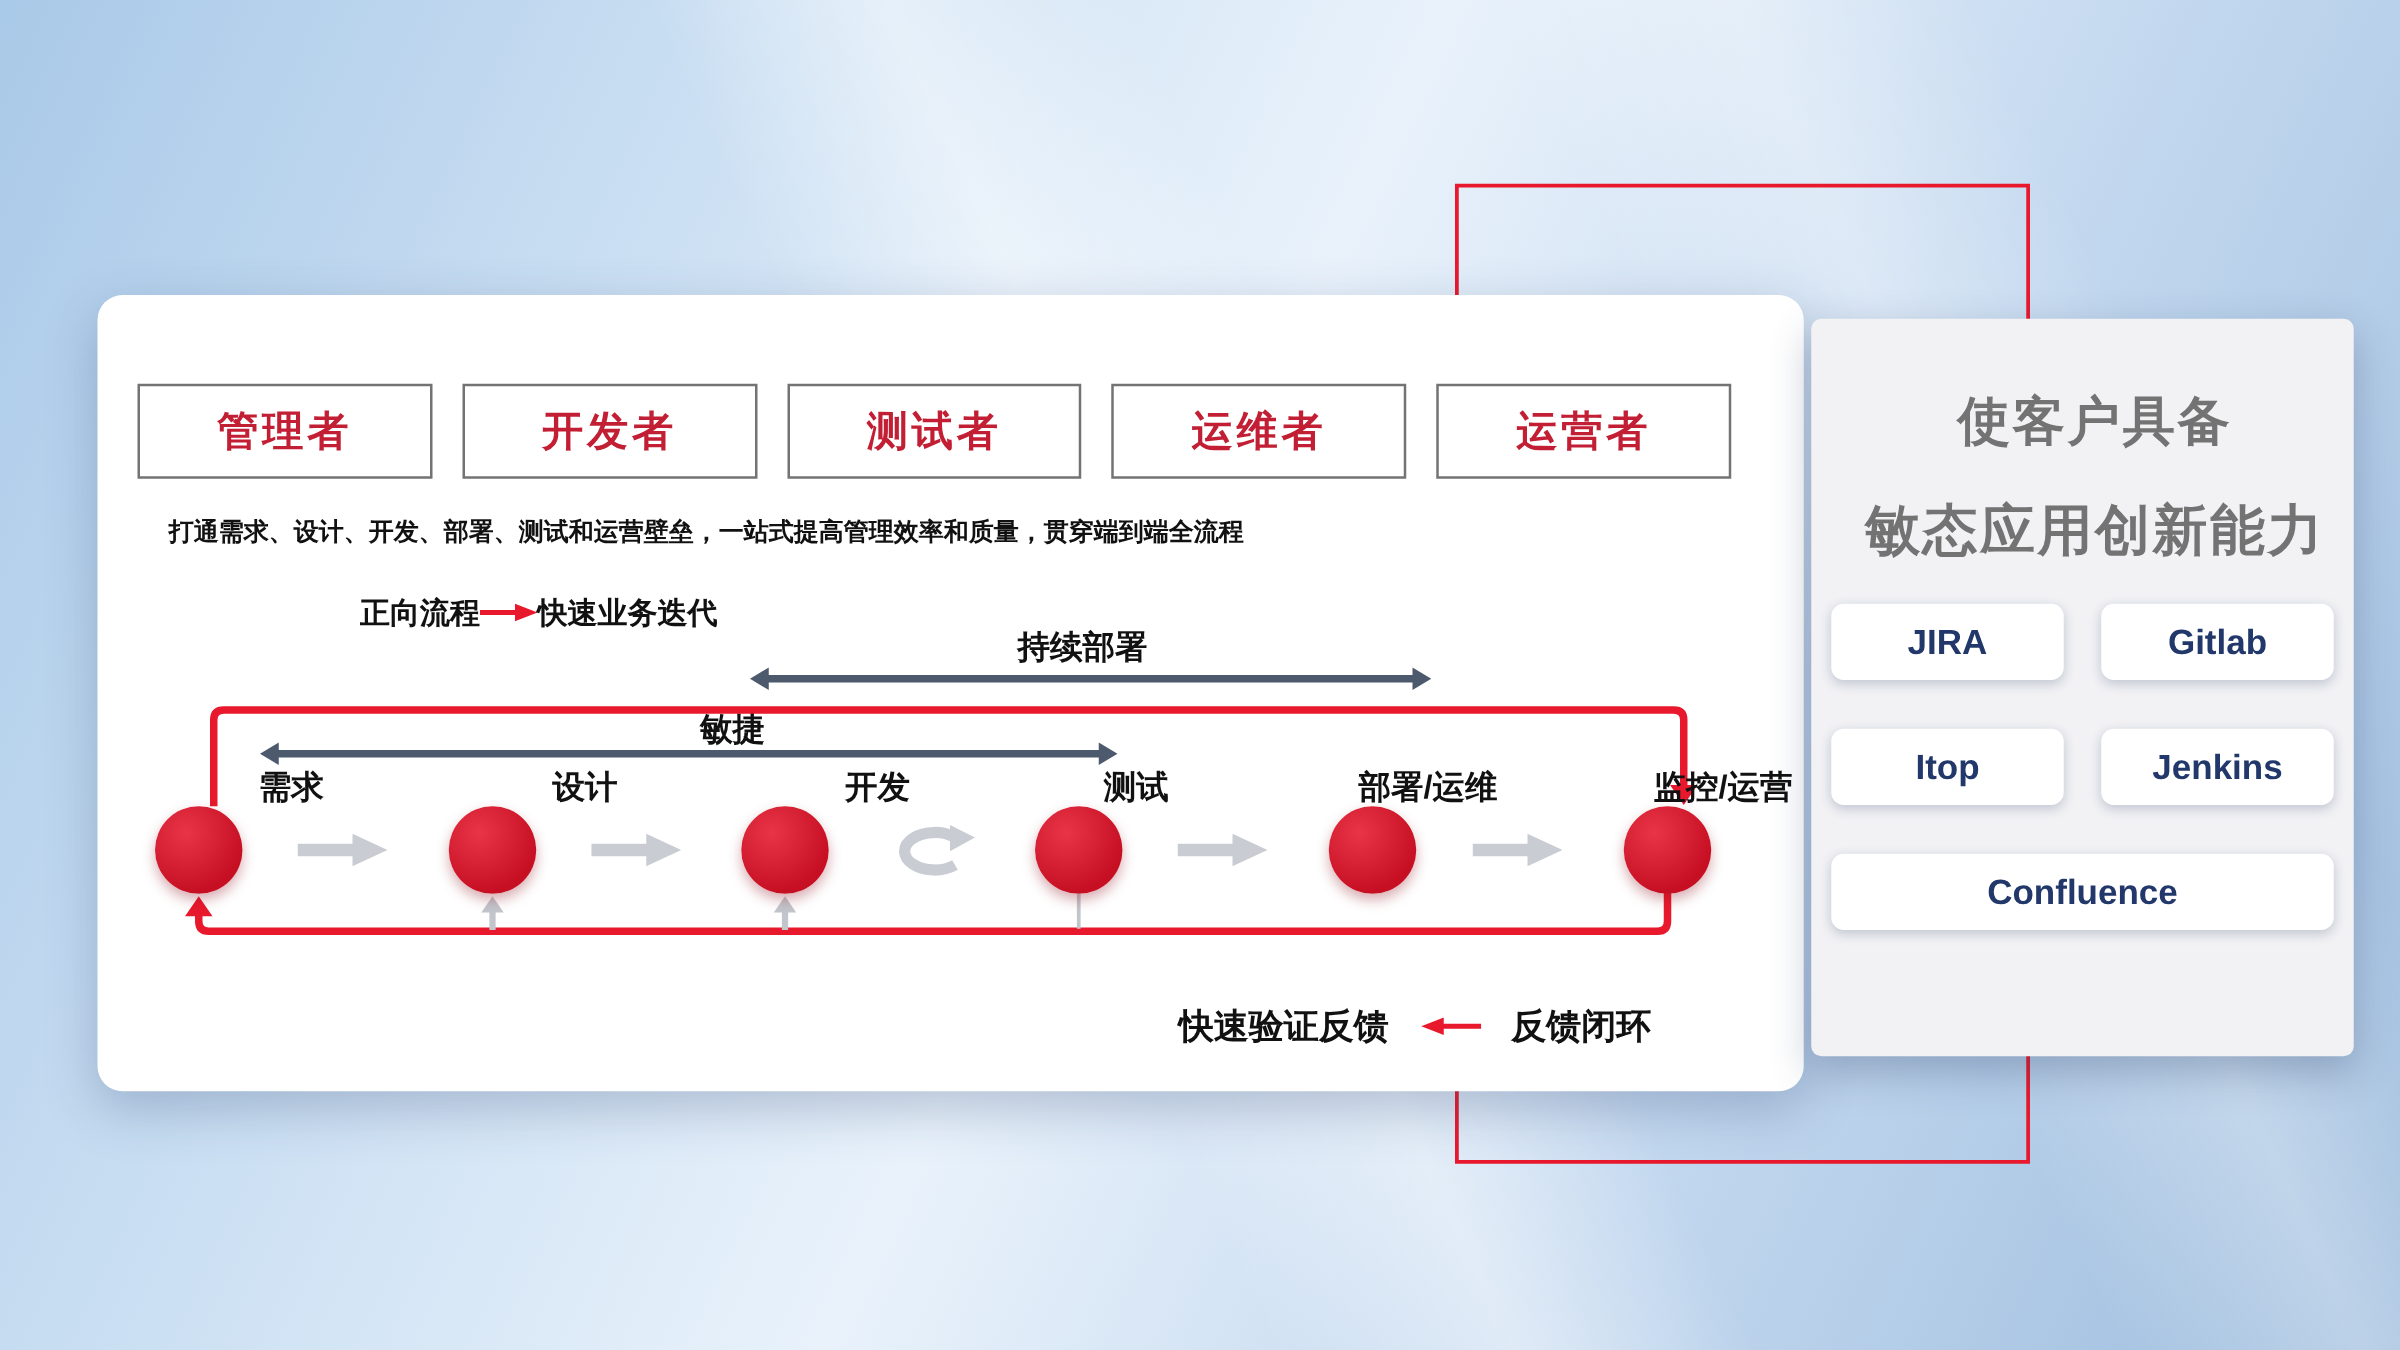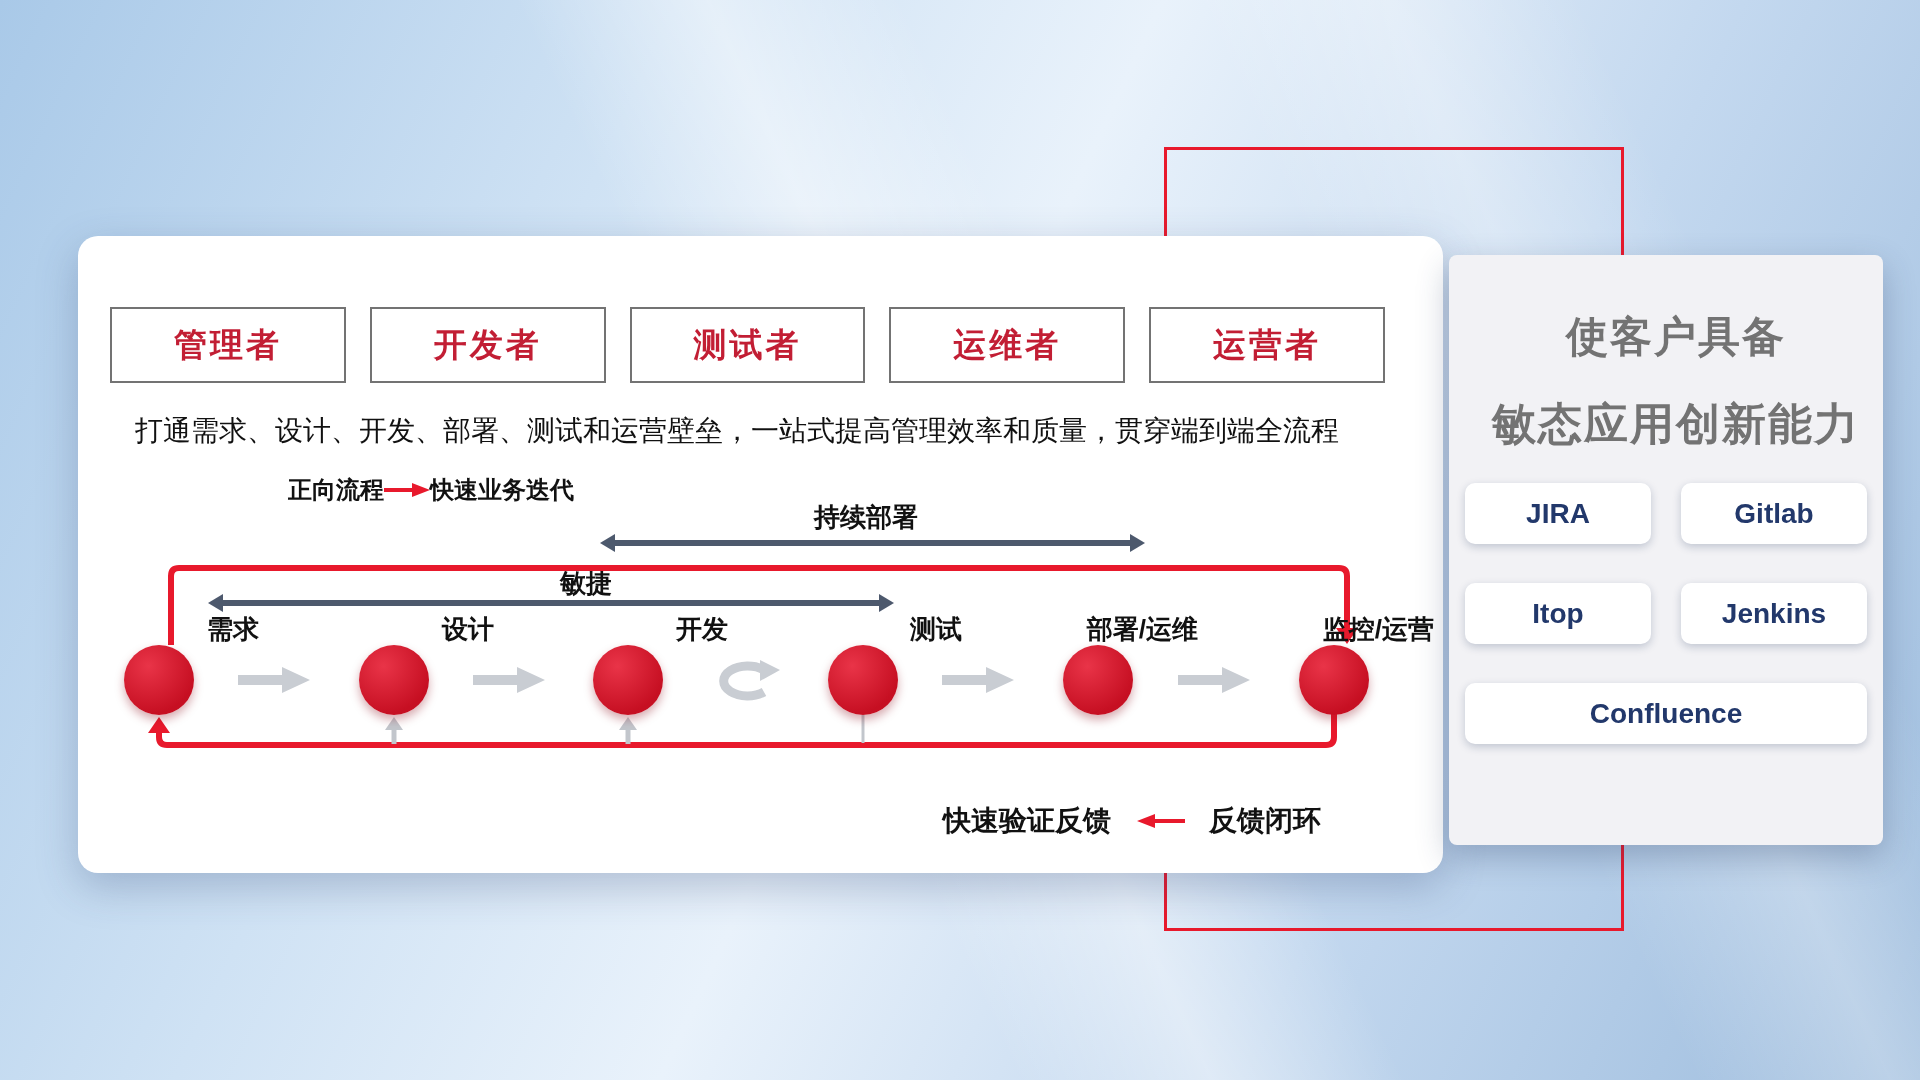--- a/index.html
+++ b/index.html
@@ -36,21 +36,21 @@
   .role-box {
     flex:1; border:2px solid #737373; background:#fff;
     display:flex; align-items:center; justify-content:center;
   }
   .role-box span {
     color:#c21e34; font-size:33px; font-weight:700; letter-spacing:3px;
   }
 
   .desc {
     position:absolute; left:57px; top:176px; width:1280px;
-    color:#111; font-size:28px; font-weight:400;
+    color:#111; font-size:20px; font-weight:700;
   }
 
   .legend-forward {
     position:absolute; left:210px; top:238px;
     display:flex; align-items:center; 
     color:#111; font-size:24px; font-weight:700;
   }
 
   .cd-label {
     position:absolute; left:708px; top:264px; width:160px; text-align:center;
@@ -173,21 +173,21 @@
       <polygon points="307,494 325,494 316,481" fill="#c2c6cc"></polygon>
       <line x1="550" y1="508" x2="550" y2="493" stroke="#c2c6cc" stroke-width="5"></line>
       <polygon points="541,494 559,494 550,481" fill="#c2c6cc"></polygon>
 
       <line x1="785" y1="479" x2="785" y2="507" stroke="#c2c6cc" stroke-width="3"></line>
     </svg>
 
     <div class="stage-label" style="left:-19px">需求</div>
     <div class="stage-label" style="left:216px">设计</div>
     <div class="stage-label" style="left:450px">开发</div>
-    <div class="stage-label" style="left:684px">测试</div>
+    <div class="stage-label" style="left:657px">测试</div>
     <div class="stage-label" style="left:920px">部署/运维</div>
     <div class="stage-label" style="left:1156px">监控/运营</div>
 
     <div class="stage-circle" style="left:46px"></div>
     <div class="stage-circle" style="left:281px"></div>
     <div class="stage-circle" style="left:515px"></div>
     <div class="stage-circle" style="left:750px"></div>
     <div class="stage-circle" style="left:985px"></div>
     <div class="stage-circle" style="left:1221px"></div>
 

